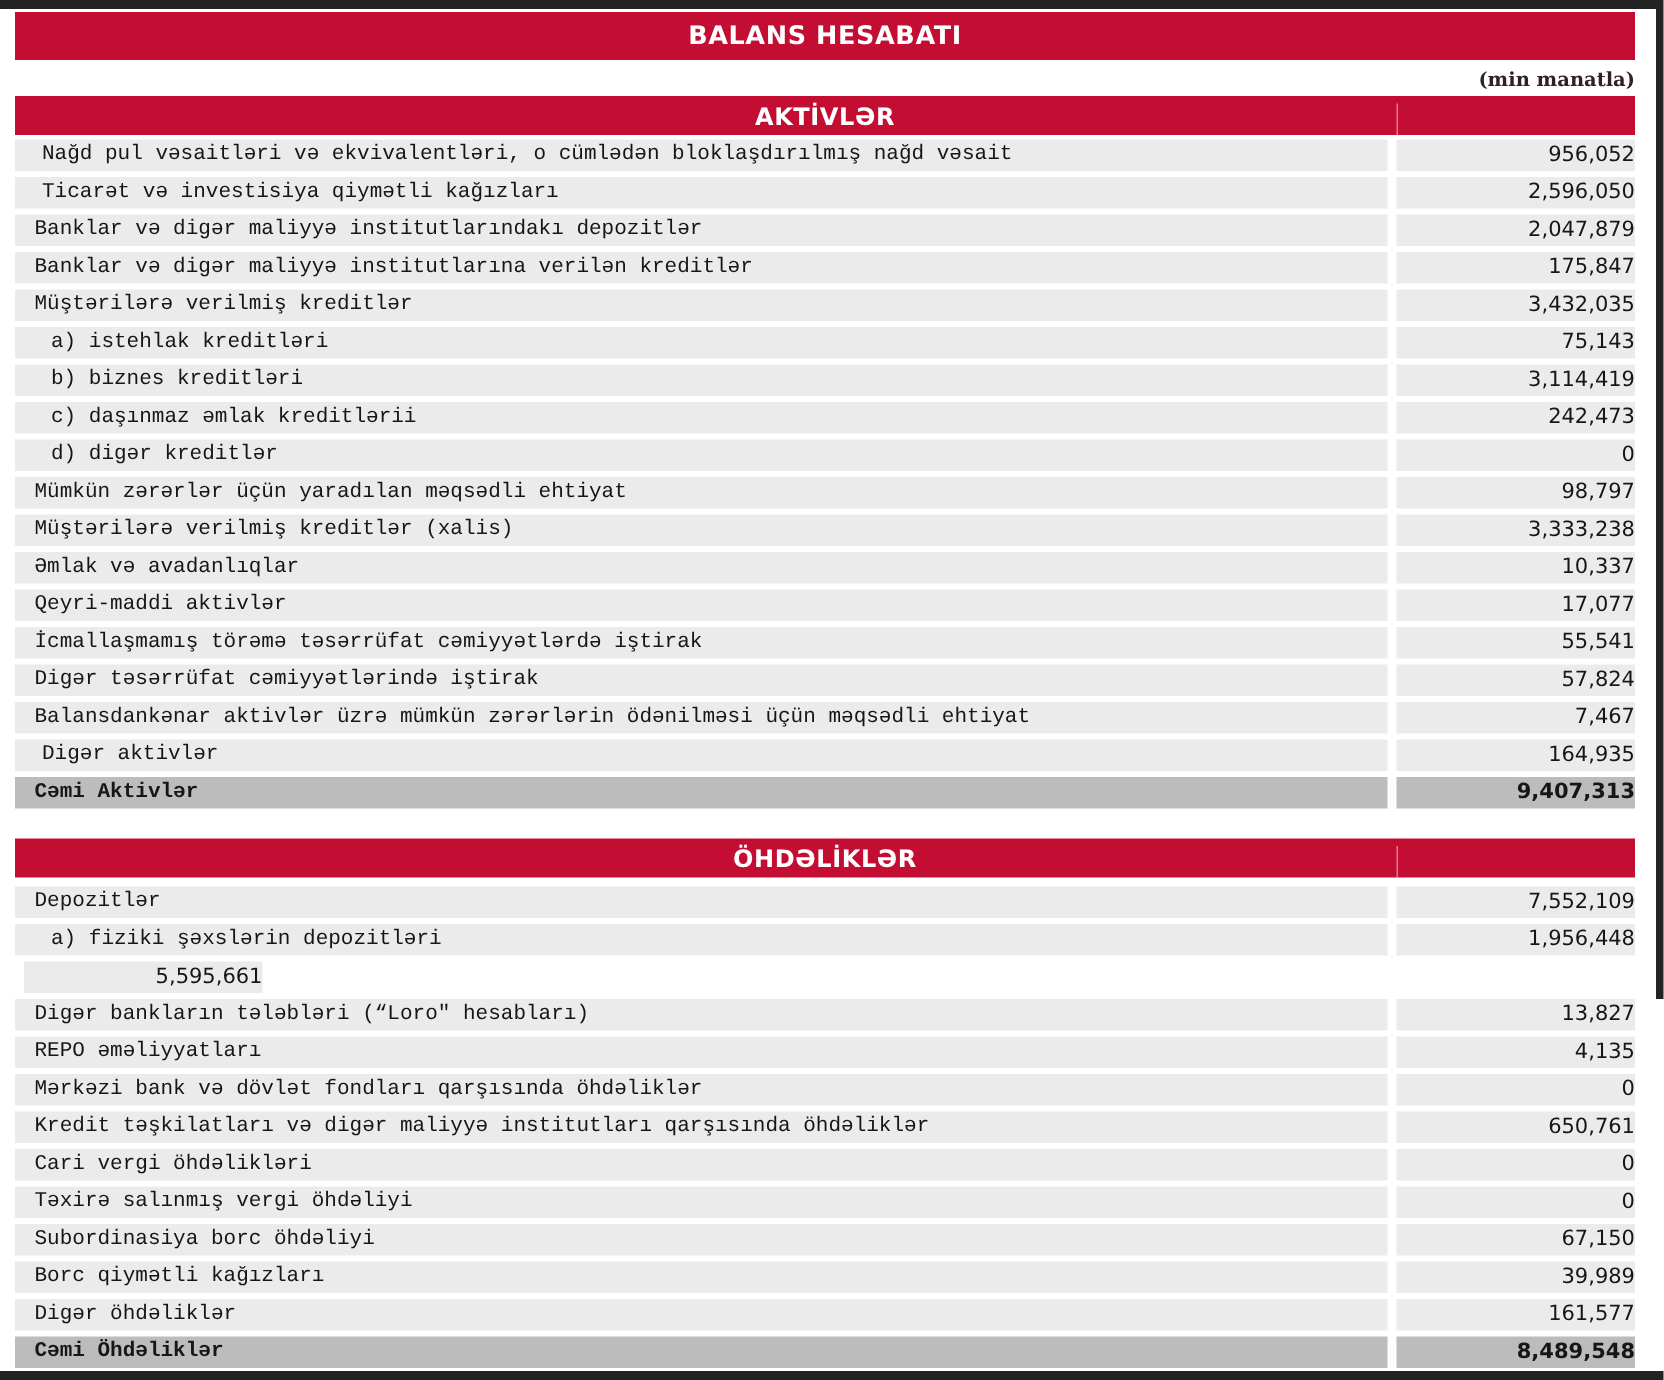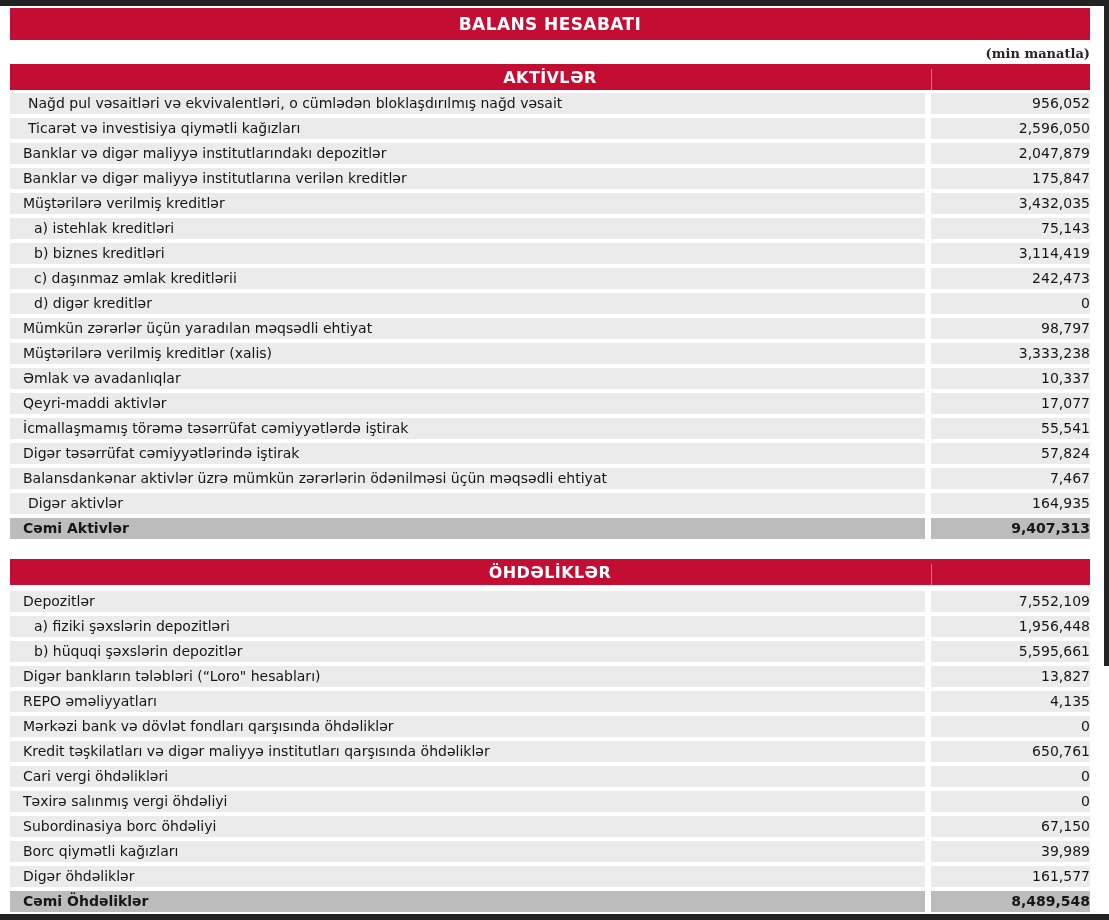--- a/index.html
+++ b/index.html
@@ -33,21 +33,21 @@
     position:relative;height:26px;background:var(--red);
     display:flex;align-items:center;justify-content:center;
     color:#fff;font-weight:bold;font-size:16px;letter-spacing:.4px;
   }
   .notch{position:absolute;left:921px;top:5px;bottom:0;width:1px;background:rgba(255,255,255,.45);}
   .rows{margin-top:3px;}
   .sec-liabilities{margin-top:20px;}
   .sec-liabilities .rows{margin-top:6px;}
   .row{display:flex;height:21px;margin-bottom:4px;}
   .cell{background:var(--row-bg);font-size:14px;line-height:21px;box-sizing:border-box;}
-  .label{flex:0 0 915px;padding-left:13px;white-space:nowrap;overflow:hidden;}
+  .label{flex:0 0 915px;padding-left:13px;white-space:nowrap;overflow:hidden;font-family:Liberation Mono, monospace;}
   .value{flex:0 0 159px;margin-left:6px;text-align:right;}
   .ind1{padding-left:18px;}
   .ind2{padding-left:24px;}
   .row.total .cell{background:var(--total-bg);font-weight:bold;}
 </style>
 </head>
 <body>
 
 <div class="chrome-top"></div>
 <div class="chrome-right"></div>
@@ -150,21 +150,20 @@
     <div class="rows">
       <div class="row">
         <div class="cell label">Depozitlər</div>
         <div class="cell value">7,552,109</div>
       </div>
       <div class="row">
         <div class="cell label ind2">a) fiziki şəxslərin depozitləri</div>
         <div class="cell value">1,956,448</div>
       </div>
       <div class="row">
-        <div class="cell label ind2">b) hüquqi şəxslərin depozitlər</div>
         <div class="cell value">5,595,661</div>
       </div>
       <div class="row">
         <div class="cell label">Digər bankların tələbləri (“Loro" hesabları)</div>
         <div class="cell value">13,827</div>
       </div>
       <div class="row">
         <div class="cell label">REPO əməliyyatları</div>
         <div class="cell value">4,135</div>
       </div>

